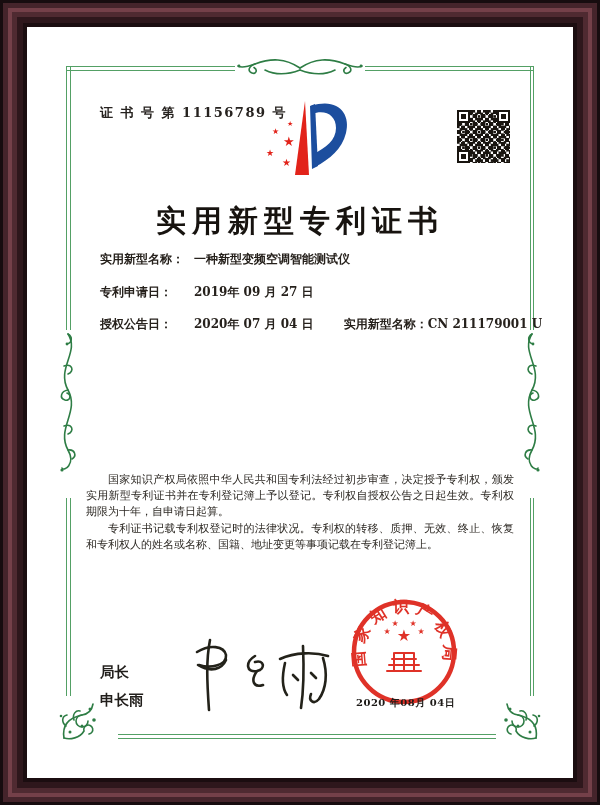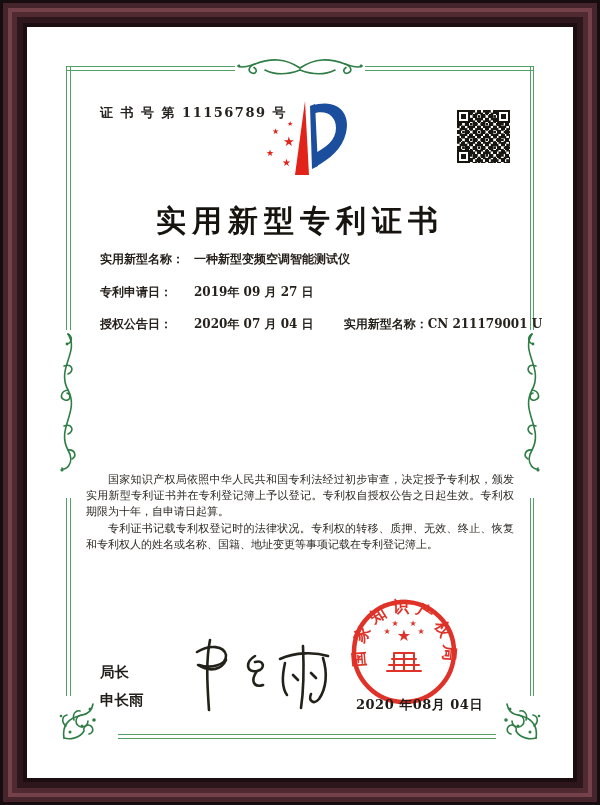--- a/index.html
+++ b/index.html
@@ -45,21 +45,21 @@
   .flabel{display:inline-block;min-width:94px;}
   .grant-gap{margin-left:26px;}
   .paras{left:86px;top:472px;width:428px;font-weight:500;font-size:11px;line-height:16.2px;
          text-align:justify;color:#2c2823;}
   .paras p{margin:0;text-indent:2em;}
   .signer{left:100px;top:658px;font-family:"Liberation Sans","DejaVu Sans",sans-serif;
           font-size:14.5px;font-weight:600;line-height:28px;color:#211e1b;}
   .signature{left:185px;top:628px;width:150px;height:95px;z-index:7;}
   .signature path{fill:none;stroke:#23221a;stroke-width:2.6;stroke-linecap:round;stroke-linejoin:round;}
   .seal{left:348px;top:596px;width:112px;height:112px;z-index:6;opacity:.93;}
-  .seal-date{left:356px;top:696px;width:170px;font-weight:600;font-size:13px;
+  .seal-date{left:356px;top:696px;width:170px;font-weight:600;font-size:10px;
              letter-spacing:.5px;color:#1e1b18;z-index:8;}
   svg text.star{font-family:"DejaVu Sans",sans-serif;}
 </style>
 </head>
 <body>
 
 <div id="stage">
 
   <div class="frame-bg"></div>
 

